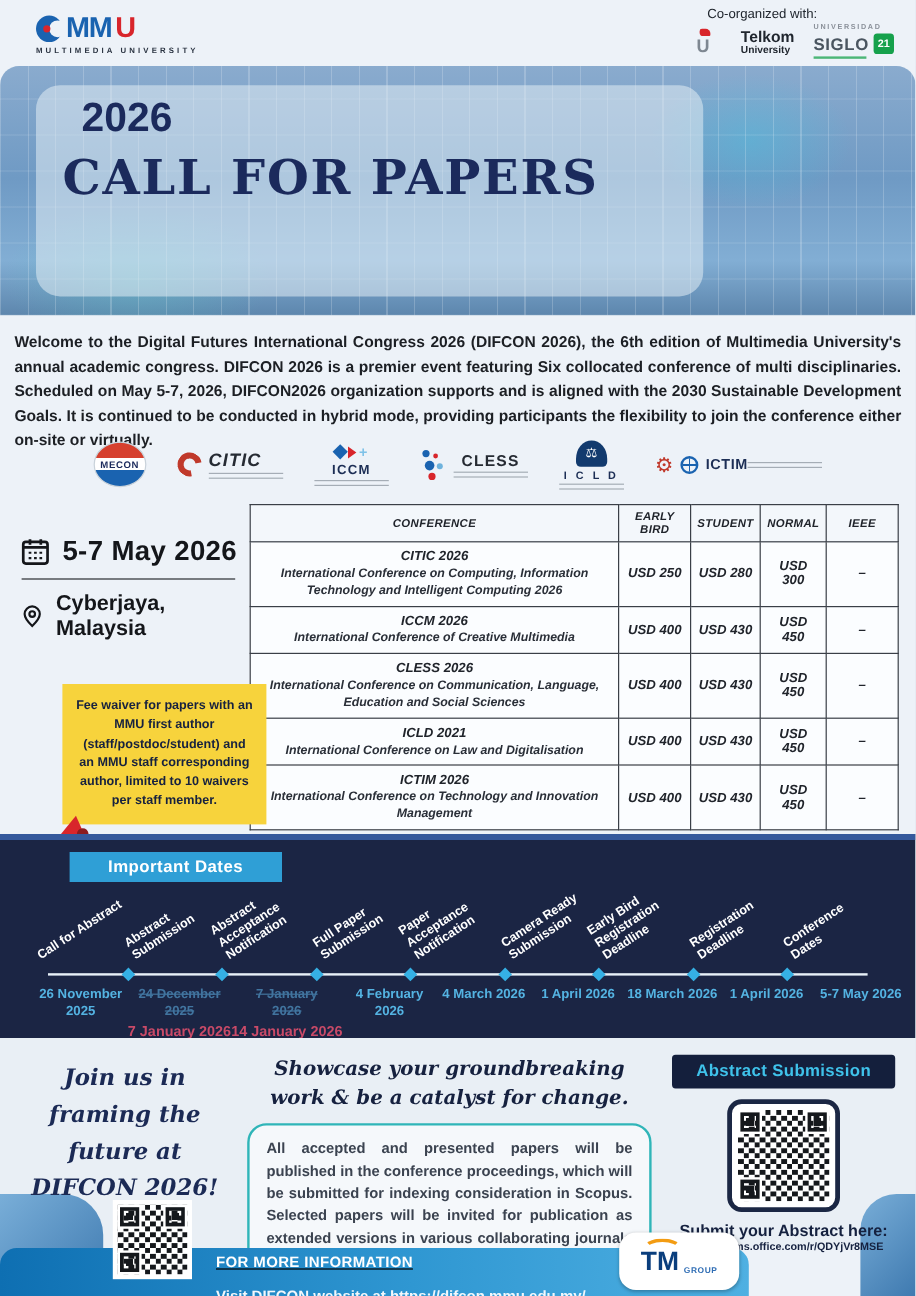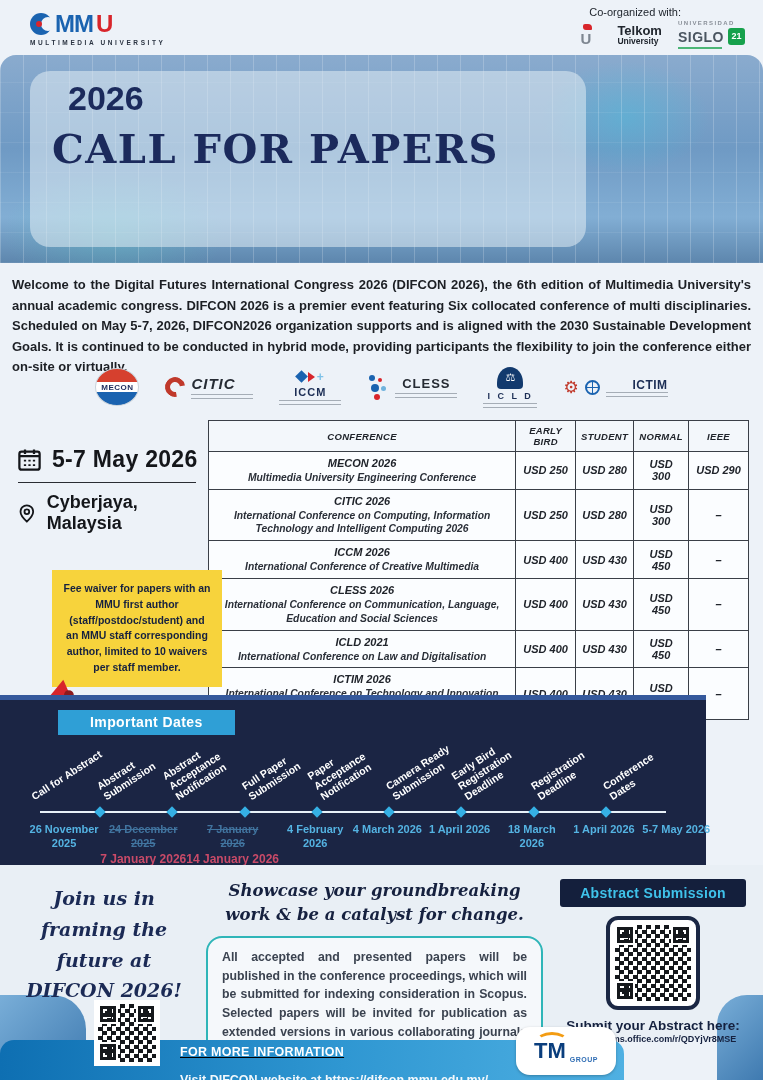--- a/index.html
+++ b/index.html
@@ -85,21 +85,21 @@
   .cless-dots i { position:absolute; border-radius:50%; }
   .cless-col { display:flex; flex-direction:column; align-items:center; gap:2px; }
   .icld-col { display:flex; flex-direction:column; align-items:center; gap:2px; }
   .icld-arch { width:26px; height:22px; background:#123a6e; border-radius:50% 50% 4px 4px / 70% 70% 4px 4px;
                display:flex; align-items:center; justify-content:center; color:#fff; font-size:11px; }
   .icld-name { font-size:9px; font-weight:800; letter-spacing:2.5px; color:#1c2e55; }
   .gear-red { color:#c0392b; font-size:17px; line-height:1; }
   .globe-blue { width:15px; height:15px; border:2px solid #1a63b0; border-radius:50%;
                 background: linear-gradient(90deg, transparent 45%, #1a63b0 45% 55%, transparent 55%),
                             linear-gradient(0deg, transparent 45%, #1a63b0 45% 55%, transparent 55%); }
-  .ictim-col { display:flex; flex-direction:column; align-items:flex-end; gap:0; }
+  .ictim-col { display:flex; flex-direction:row; align-items:center; gap:0; }
   .ictim-name { font-size:12px; font-weight:800; color:#1c2e55; letter-spacing:.5px; }
 
   
   .content { position:absolute; top:420px; left:0; width:763px; height:272px; display:flex; }
   .left-col { width:208px; padding:26px 0 0 16px; }
   .date-row { display:flex; align-items:center; gap:9px; }
   .date-text { font-size:23px; font-weight:800; color:#14161a; letter-spacing:.3px; }
   .left-div { width:178px; border-bottom:1.6px solid #2a2d33; margin:9px 0 9px 2px; }
   .loc-row { display:flex; align-items:center; gap:9px; }
   .loc-text { font-size:18px; font-weight:800; color:#14161a; }
@@ -109,21 +109,21 @@
 
   .ptable { width:541px; border-collapse:collapse; margin-top:0; background:#fbfdff;font-style:italic; }
   .ptable th, .ptable td { border:1.6px solid #3a3f47; text-align:center; vertical-align:middle; padding:4px 5px; }
   .ptable thead th { font-size:9.5px; font-weight:800; color:#20242b; letter-spacing:.3px; height:28px; background:#f3f7fb; }
   .conf-name { font-size:11px; font-weight:800; color:#20242b; line-height:1.35; }
   .conf-desc { font-size:10.3px; font-weight:700; color:#2a2f38; line-height:1.35; }
   .price { font-size:11px; font-weight:800; color:#20242b; }
   .col-conf { width:308px; } .col-eb { width:60px; } .col-st { width:58px; } .col-no { width:55px; } .col-ie { width:60px; }
 
   
-  .dates { position:absolute; top:695px; left:0; width:706px; height:170px; background:#1b2544; border-top:5px solid #35599c; }
+  .dates { position:absolute; top:695px; left:0; width:763px; height:170px; background:#1b2544; border-top:5px solid #35599c; }
   .chip { display:inline-block; margin:10px 0 0 58px; background:#2f9fd6; color:#fff; font-size:14px; font-weight:800;
           padding:4px 32px 5px 32px; letter-spacing:.4px; }
   .ms-labels { position:relative; height:66px; margin:2px 28px 0 28px; display:flex; }
   .ms-cell { position:relative; flex:0 0 11.111%; }
   .ms-label { position:absolute; bottom:0; left:8px; width:82px; transform:rotate(-33deg); transform-origin:0 100%;
               font-size:10.5px; font-weight:700; color:#fff; line-height:1.13; }
   .line-row { position:relative; height:12px; margin:4px 28px 0 28px; display:flex; }
   .line-row::before { content:''; position:absolute; left:12px; right:12px; top:4px; height:2px; background:#e8f1f8; }
   .tick { position:relative; flex:0 0 11.111%; }
   .tick:not(:last-child)::after { content:''; position:absolute; right:-4px; top:1px; width:8px; height:8px;
@@ -321,30 +321,20 @@
       <thead>
         <tr>
           <th>CONFERENCE</th>
           <th>EARLY BIRD</th>
           <th>STUDENT</th>
           <th>NORMAL</th>
           <th>IEEE</th>
         </tr>
       </thead>
       <tbody>
-        <tr>
-          <td>
-              <div class="conf-name">MECON 2026</div>
-              <div class="conf-desc">Multimedia University Engineering Conference</div>
-            </td>
-          <td class="price">USD 250</td>
-          <td class="price">USD 280</td>
-          <td class="price">USD 300</td>
-          <td class="price">USD 290</td>
-        </tr>
         <tr>
           <td>
               <div class="conf-name">CITIC 2026</div>
               <div class="conf-desc">International Conference on Computing, Information Technology and Intelligent Computing 2026</div>
             </td>
           <td class="price">USD 250</td>
           <td class="price">USD 280</td>
           <td class="price">USD 300</td>
           <td class="price">–</td>
         </tr>

